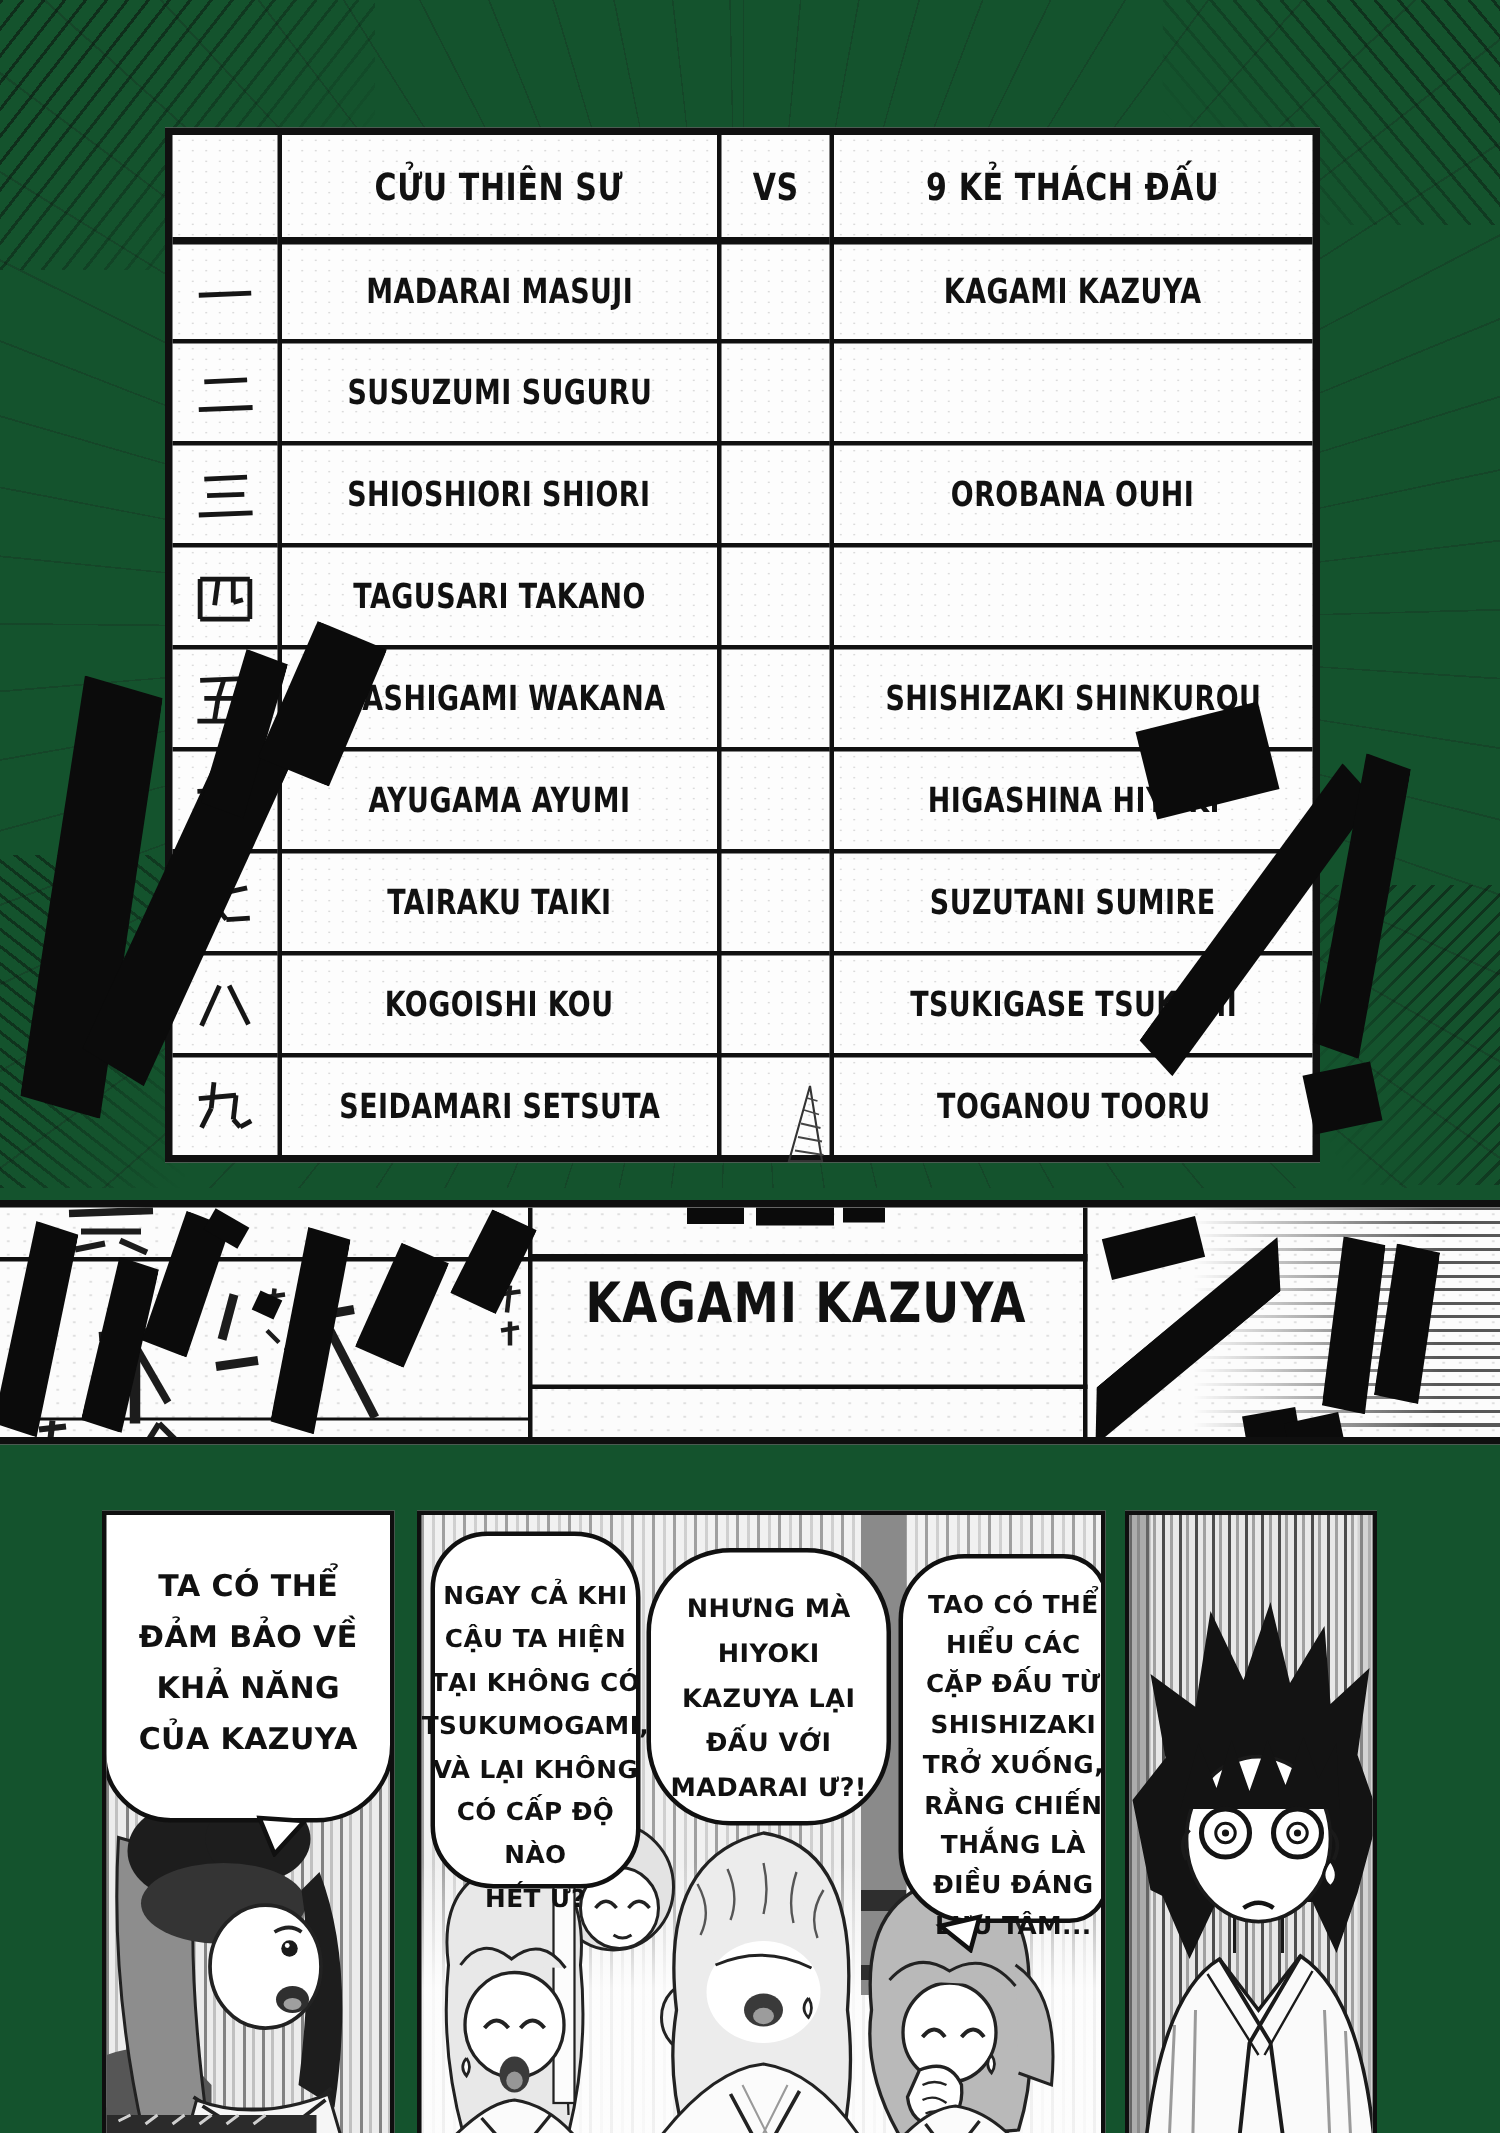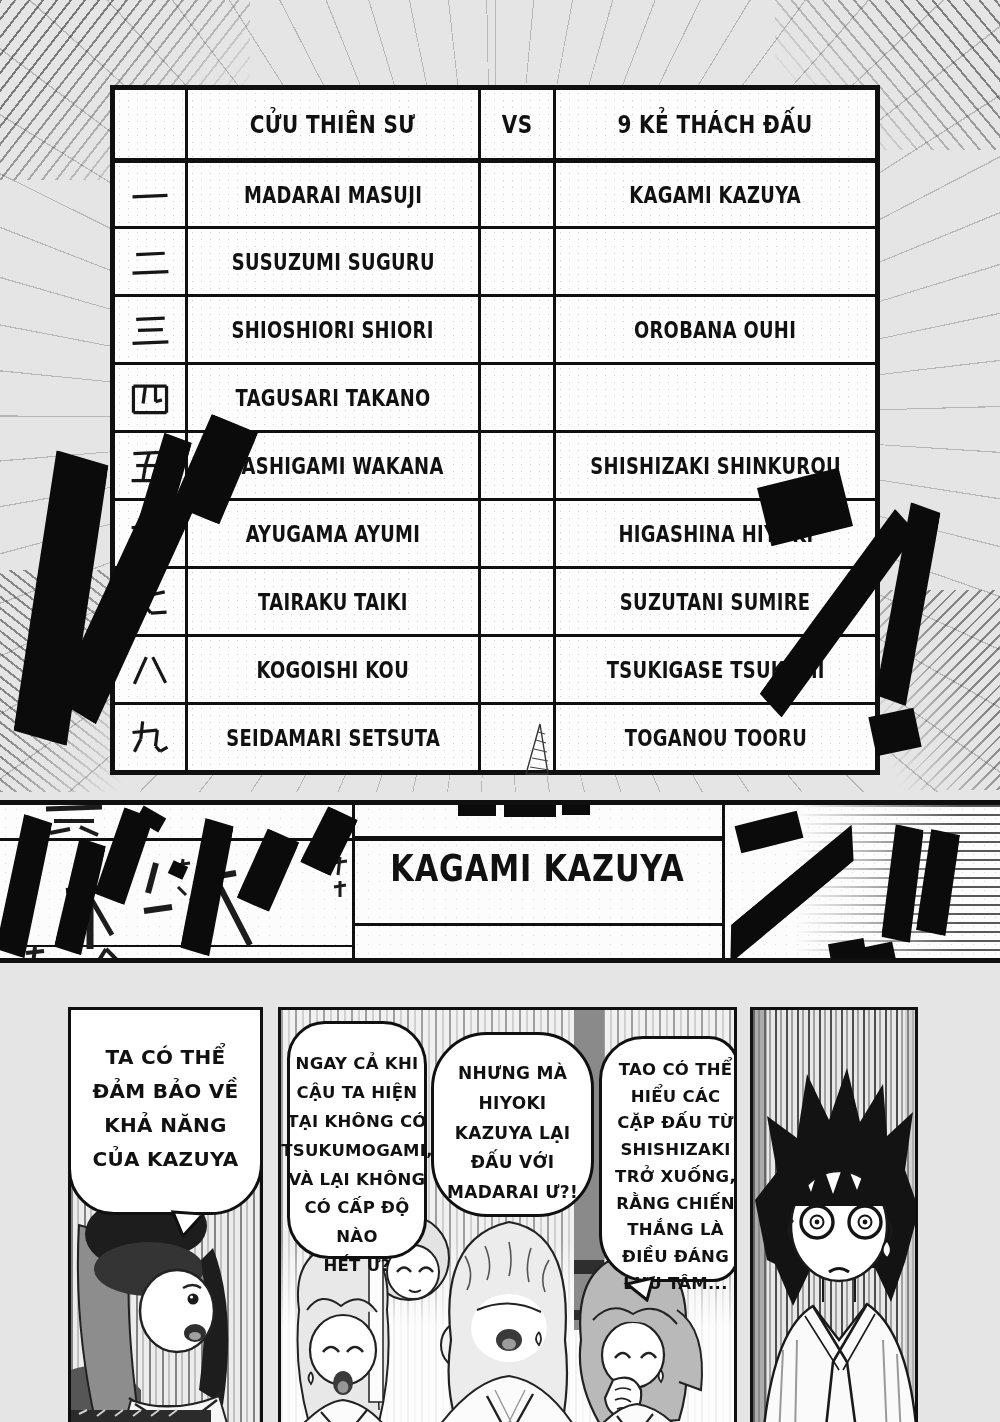--- a/index.html
+++ b/index.html
@@ -1,16 +1,16 @@
 <!DOCTYPE html>
 <html><head>
 <meta charset="utf-8">
 <style>
   html,body{margin:0;padding:0;background:#fff;}
-  .page{position:relative;width:1000px;height:1422px;background:#e5e5e5;overflow:hidden;
+  .page{position:relative;width:1000px;height:1422px;background:#14532d;overflow:hidden;
         font-family:"DejaVu Sans","Liberation Sans",sans-serif;color:#111;}
   
   .speedlines{position:absolute;left:0;top:0;width:1000px;height:792px;
     background:repeating-conic-gradient(from 0deg at 495px 420px,rgba(25,25,25,.5) 0deg .14deg,transparent .14deg 5.2deg);
     opacity:.45;}
   .hatch{position:absolute;opacity:.55;}
   .hatch-tl{left:0;top:0;width:250px;height:180px;
     background:repeating-linear-gradient(128deg,rgba(10,10,10,.9) 0 2px,transparent 2px 11px);
     -webkit-mask:linear-gradient(135deg,#000 25%,transparent 80%);mask:linear-gradient(135deg,#000 25%,transparent 80%);}
   .hatch-tr{left:775px;top:0;width:225px;height:150px;

